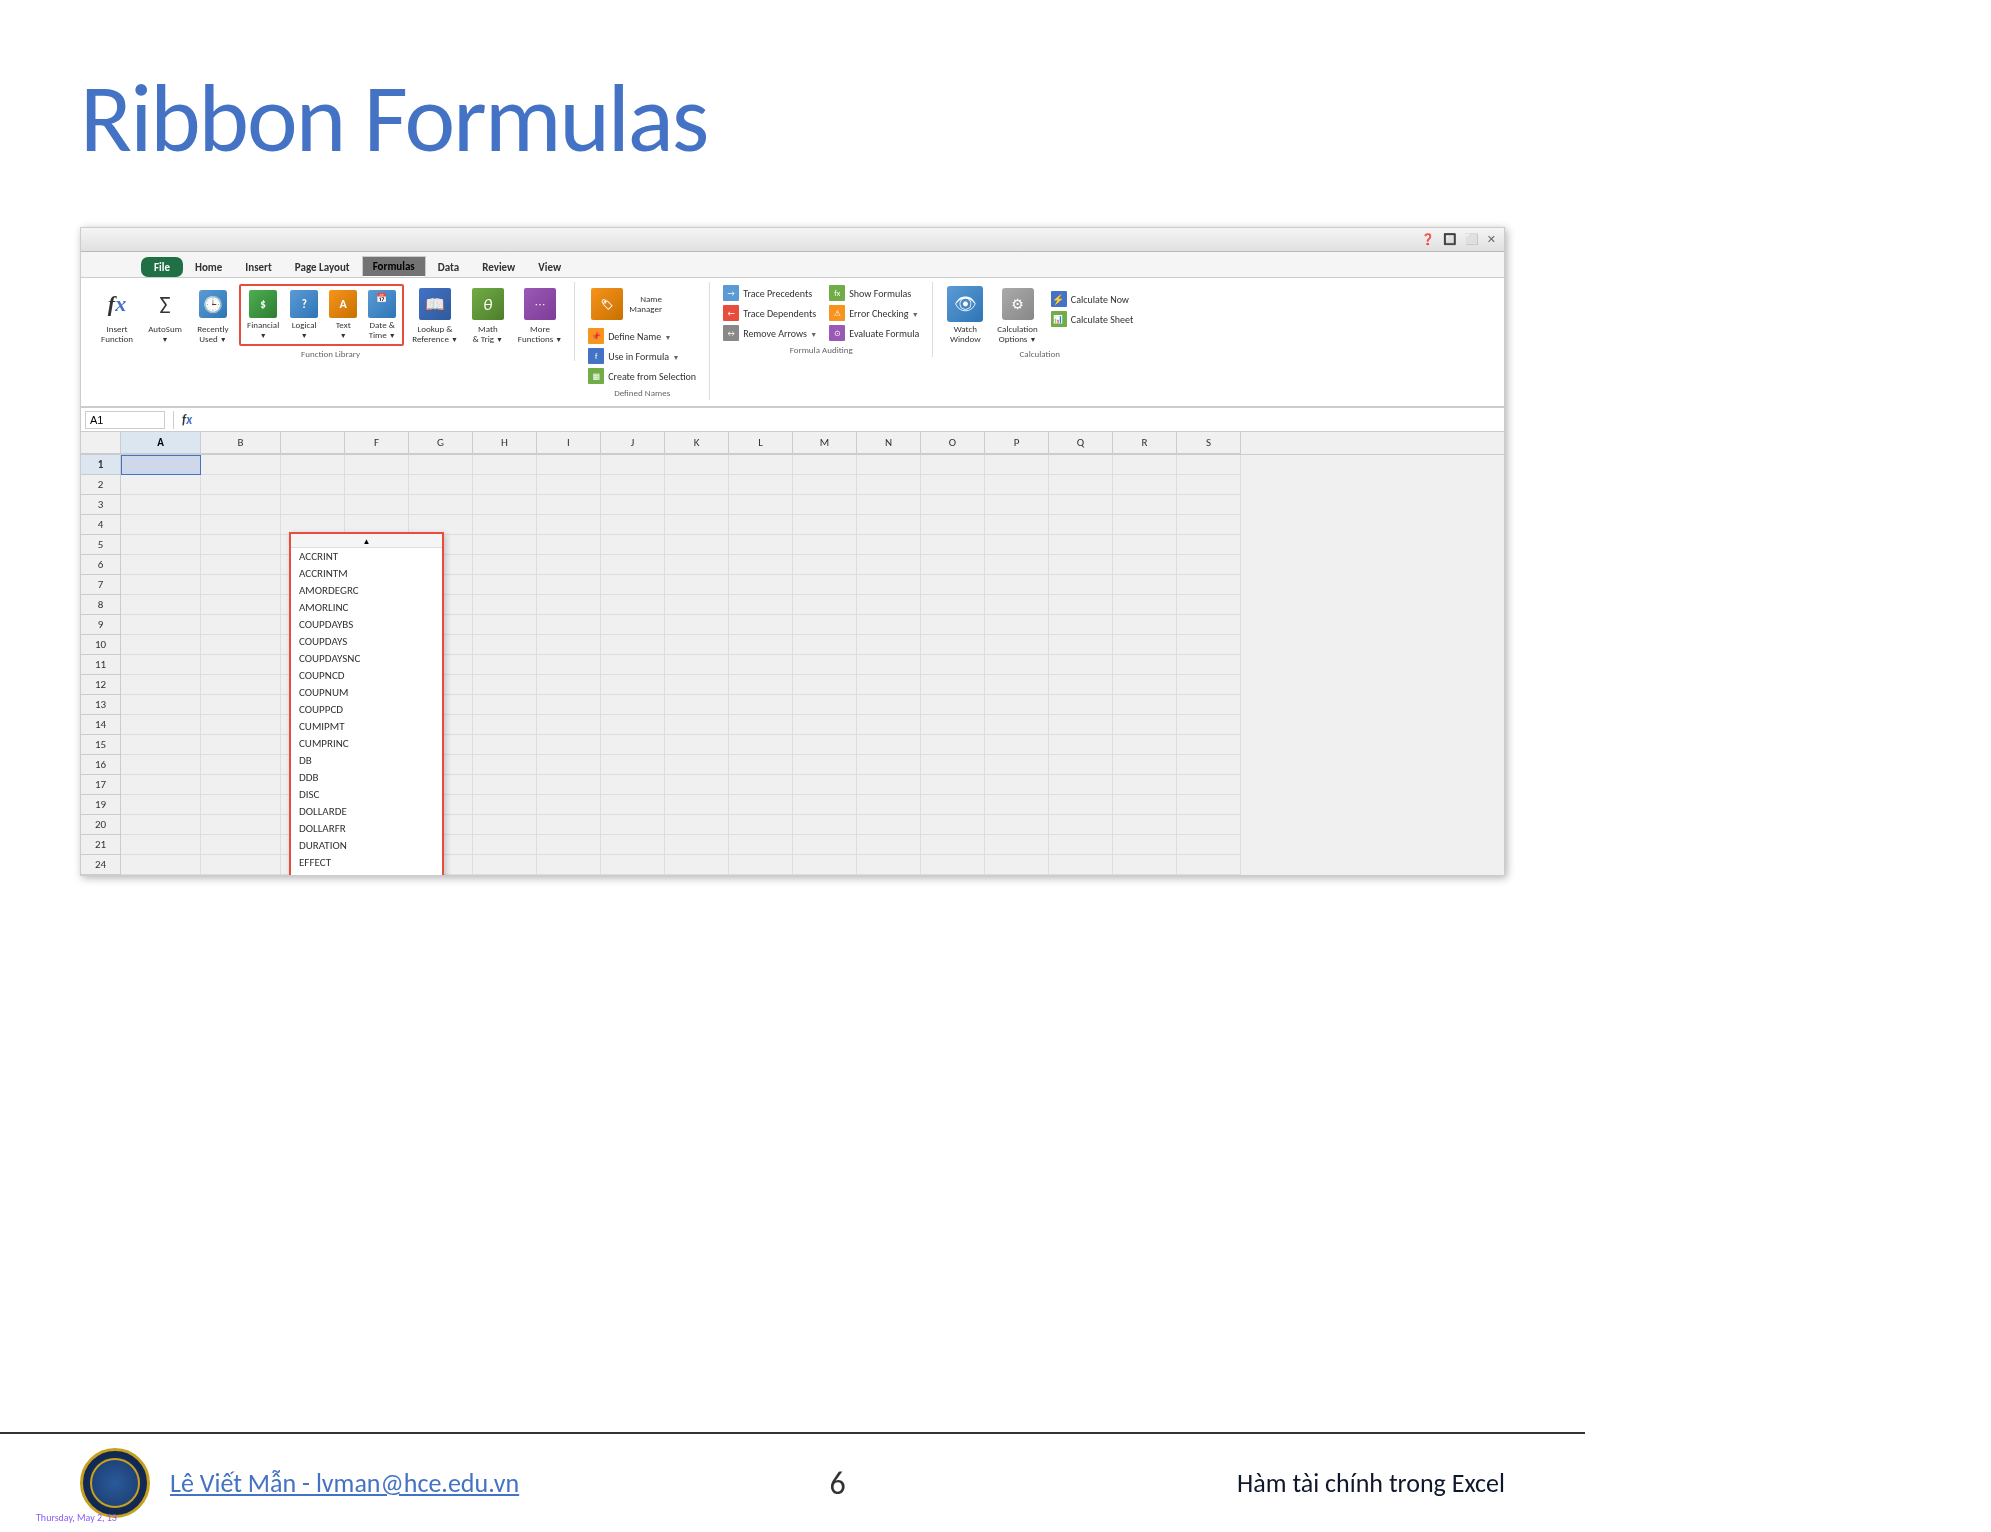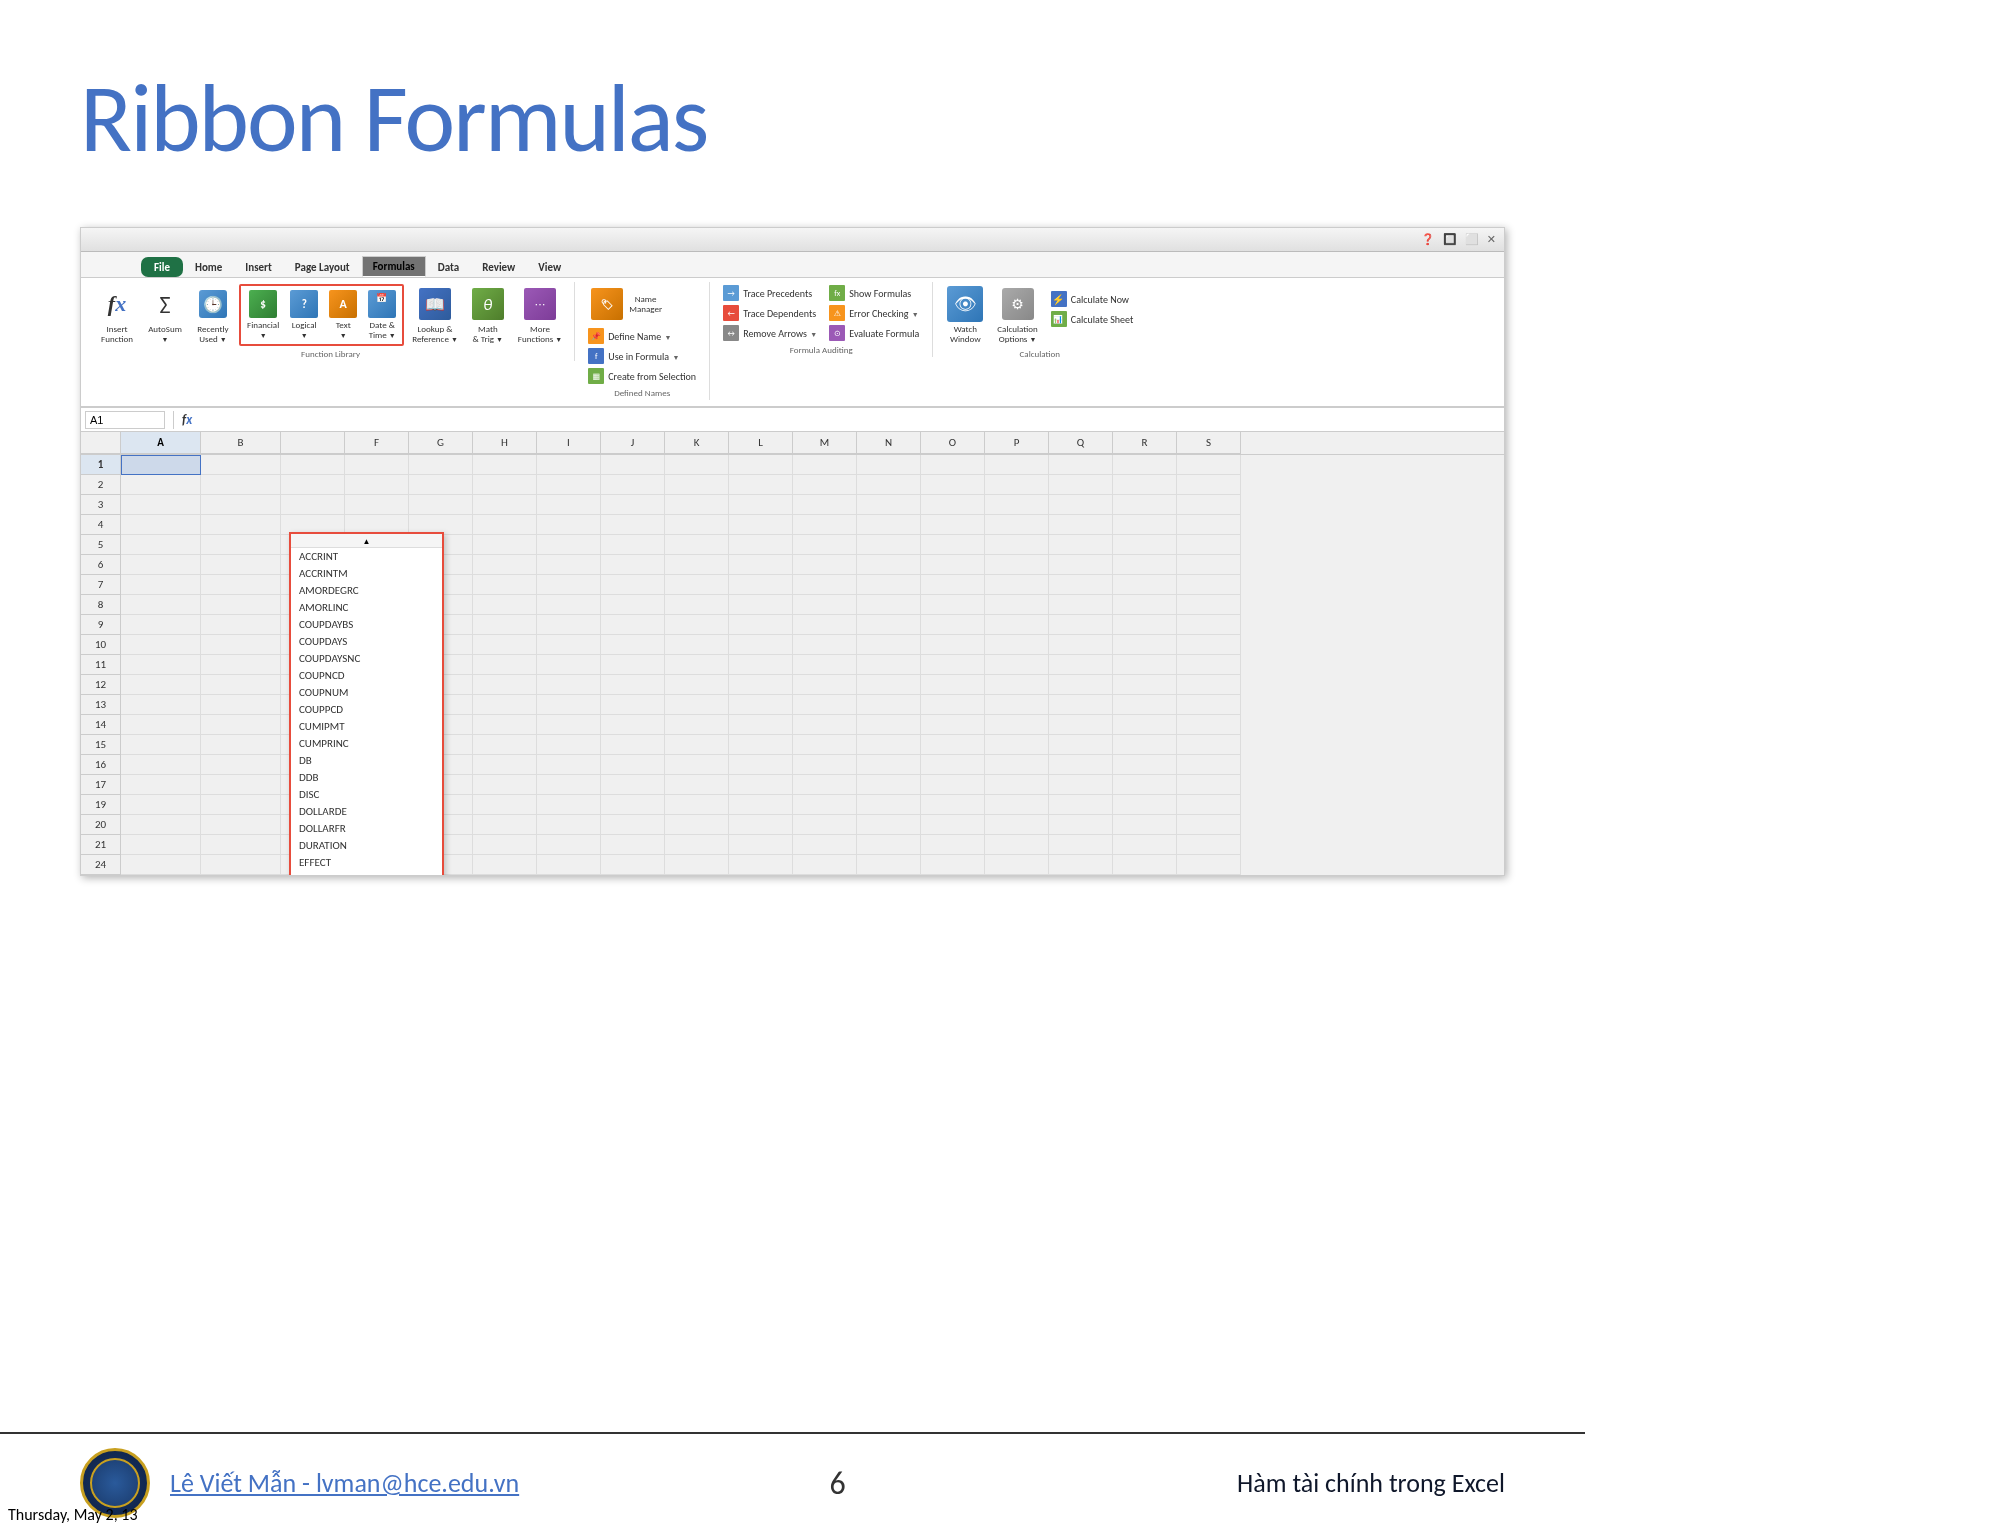--- a/index.html
+++ b/index.html
@@ -344,23 +344,23 @@
     .footer-title {
       font-size: 26px;
       color: #0f172a;
       text-align: right;
       flex: 1;
     }
     .date-label {
       position: absolute;
       bottom: 8px;
       left: 0;
-      font-size: 16px;
-      color: #000000;
-      padding: 0 8px;
+      font-size: 10px;
+      color: #8b5cf6;
+      padding: 0 36px;
     }
     .icon-green-box {
       width: 28px; height: 28px;
       background: linear-gradient(135deg, #4CAF50, #2e7d32);
       border-radius: 2px;
       display: flex; align-items: center; justify-content: center;
       color: white; font-size: 11px; font-weight: bold;
     }
     .icon-blue-q {
       width: 28px; height: 28px;
@@ -582,21 +582,21 @@
       </div>
 
       <div class="ribbon-group" style="padding: 2px 10px;">
         <div style="display:flex; flex-direction:column; gap:3px; flex:1; justify-content:center;">
 
           <div style="display:flex; align-items:center; gap:6px;">
             <div class="ribbon-btn" style="flex-direction:row; gap:4px;">
               <div class="ribbon-btn-icon large">
                 <div class="icon-name-mgr">🏷</div>
               </div>
-              <span class="ribbon-btn-label" style="text-align:center;">Name<br>Manager</span>
+              <span class="ribbon-btn-label" style="text-align:right;">Name<br>Manager</span>
             </div>
           </div>
           <div class="ribbon-small-group">
             <div class="ribbon-small-btn">
               <div class="small-icon orange">📌</div>
               <span>Define Name <span class="dropdown-arrow">▼</span></span>
             </div>
             <div class="ribbon-small-btn">
               <div class="small-icon" style="background:#4472C4;">f</div>
               <span>Use in Formula <span class="dropdown-arrow">▼</span></span>

